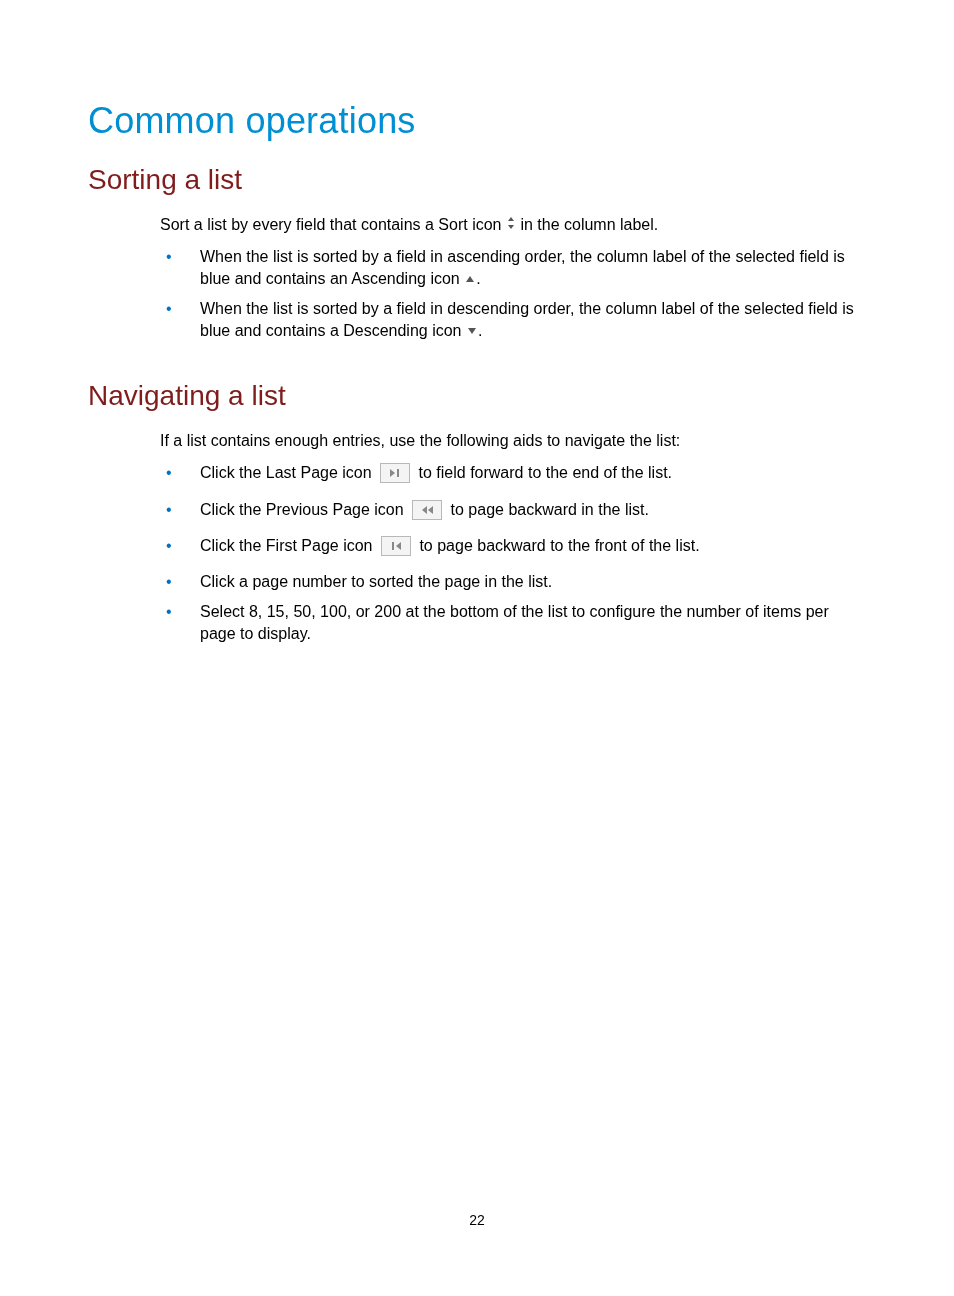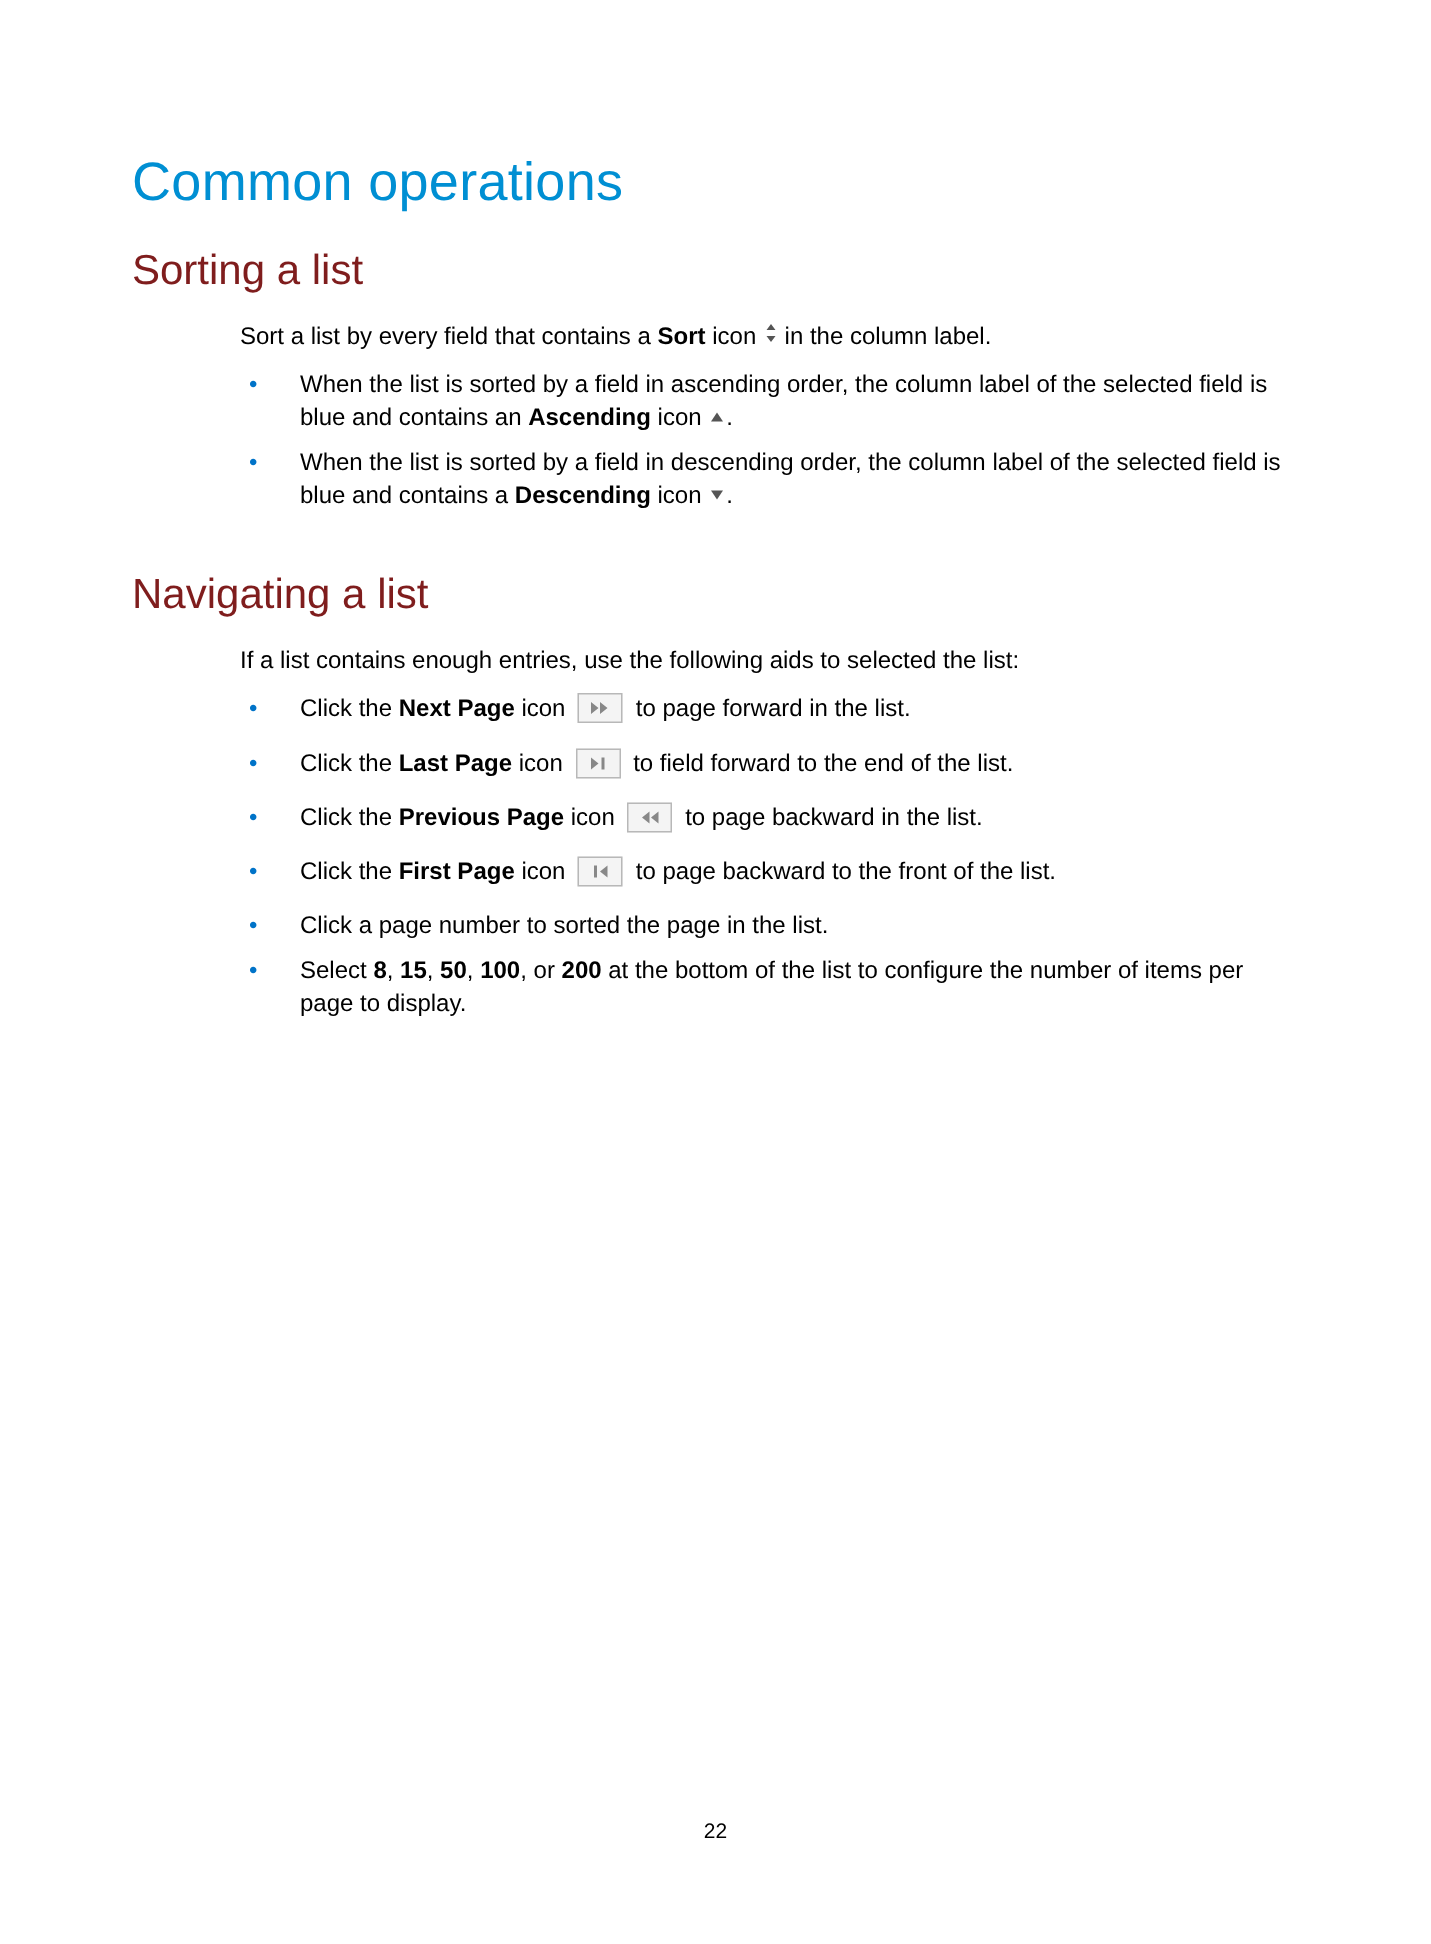--- a/index.html
+++ b/index.html
@@ -58,21 +58,21 @@
     color: #0073c8;
     font-size: 16px;
     line-height: 1.38;
   }
   ul.bullets.nav > li {
     margin-bottom: 14px;
   }
   ul.bullets.nav > li.tight {
     margin-bottom: 8px;
   }
-  .b { font-weight: 700; }
+  .b { font-weight: 400; }
   .inline-glyph {
     display: inline-block;
     font-size: 11px;
     vertical-align: 1px;
     padding: 0 1px;
   }
   .icon-button {
     display: inline-block;
     width: 30px;
     height: 20px;
@@ -135,30 +135,23 @@
         </span><span>.</span>
       </li>
     </ul>
   </div>
 
   <div class="sec-gap"></div>
 
   <h2 class="subtitle">Navigating a list</h2>
 
   <div class="body-indent">
-    <p class="intro">If a list contains enough entries, use the following aids to selected the list:</p>
+    <p class="intro">If a list contains enough entries, use the following aids to navigate the list:</p>
 
     <ul class="bullets nav">
-      <li>
-        <span>Click the </span><span class="b">Next Page</span><span> icon </span><span class="icon-button">
-          <svg width="14" height="10" viewBox="0 0 14 10">
-              <path d="M1 1 L6 5 L1 9 Z M7 1 L12 5 L7 9 Z" fill="#888"></path>
-            </svg>
-        </span><span> to page forward in the list.</span>
-      </li>
       <li>
         <span>Click the </span><span class="b">Last Page</span><span> icon </span><span class="icon-button">
           <svg width="14" height="10" viewBox="0 0 14 10">
               <path d="M2 1 L7 5 L2 9 Z" fill="#888"></path>
               <rect x="9" y="1" width="2" height="8" fill="#888"></rect>
             </svg>
         </span><span> to field forward to the end of the list.</span>
       </li>
       <li>
         <span>Click the </span><span class="b">Previous Page</span><span> icon </span><span class="icon-button">

